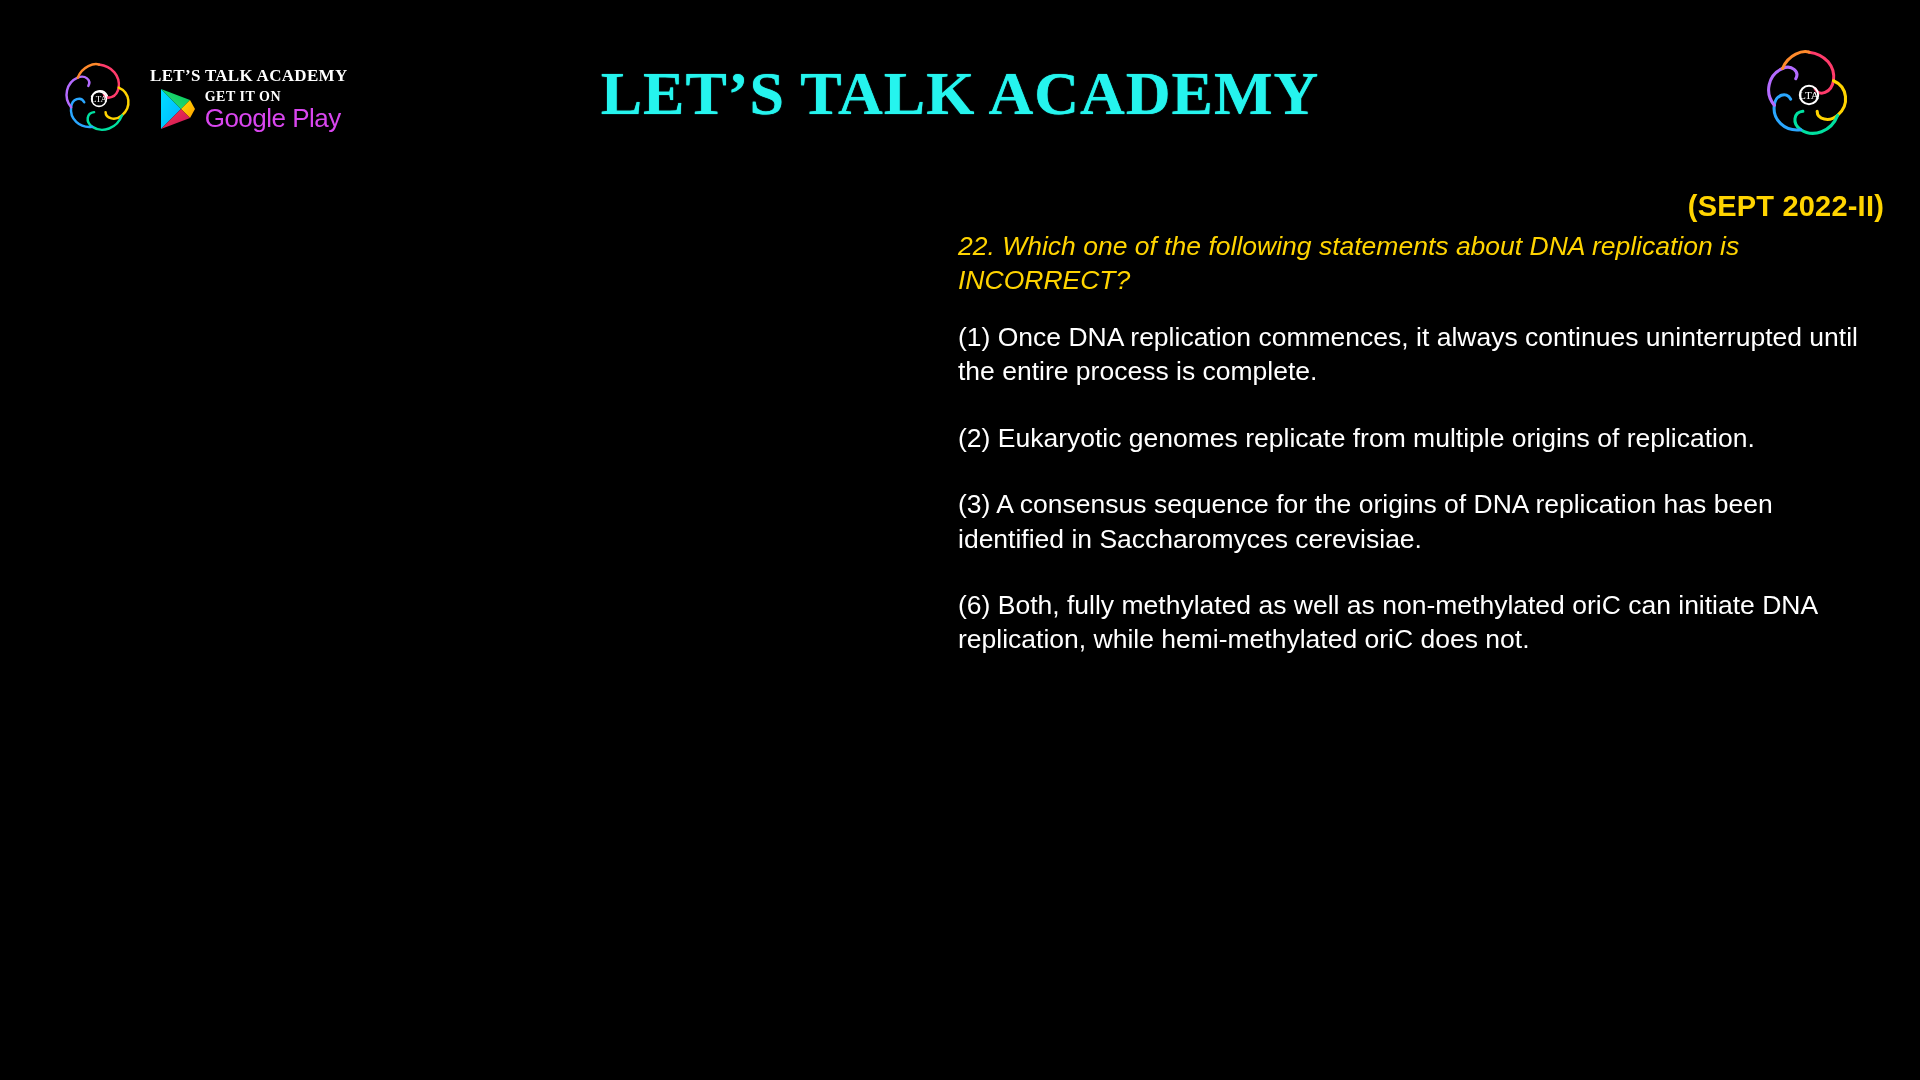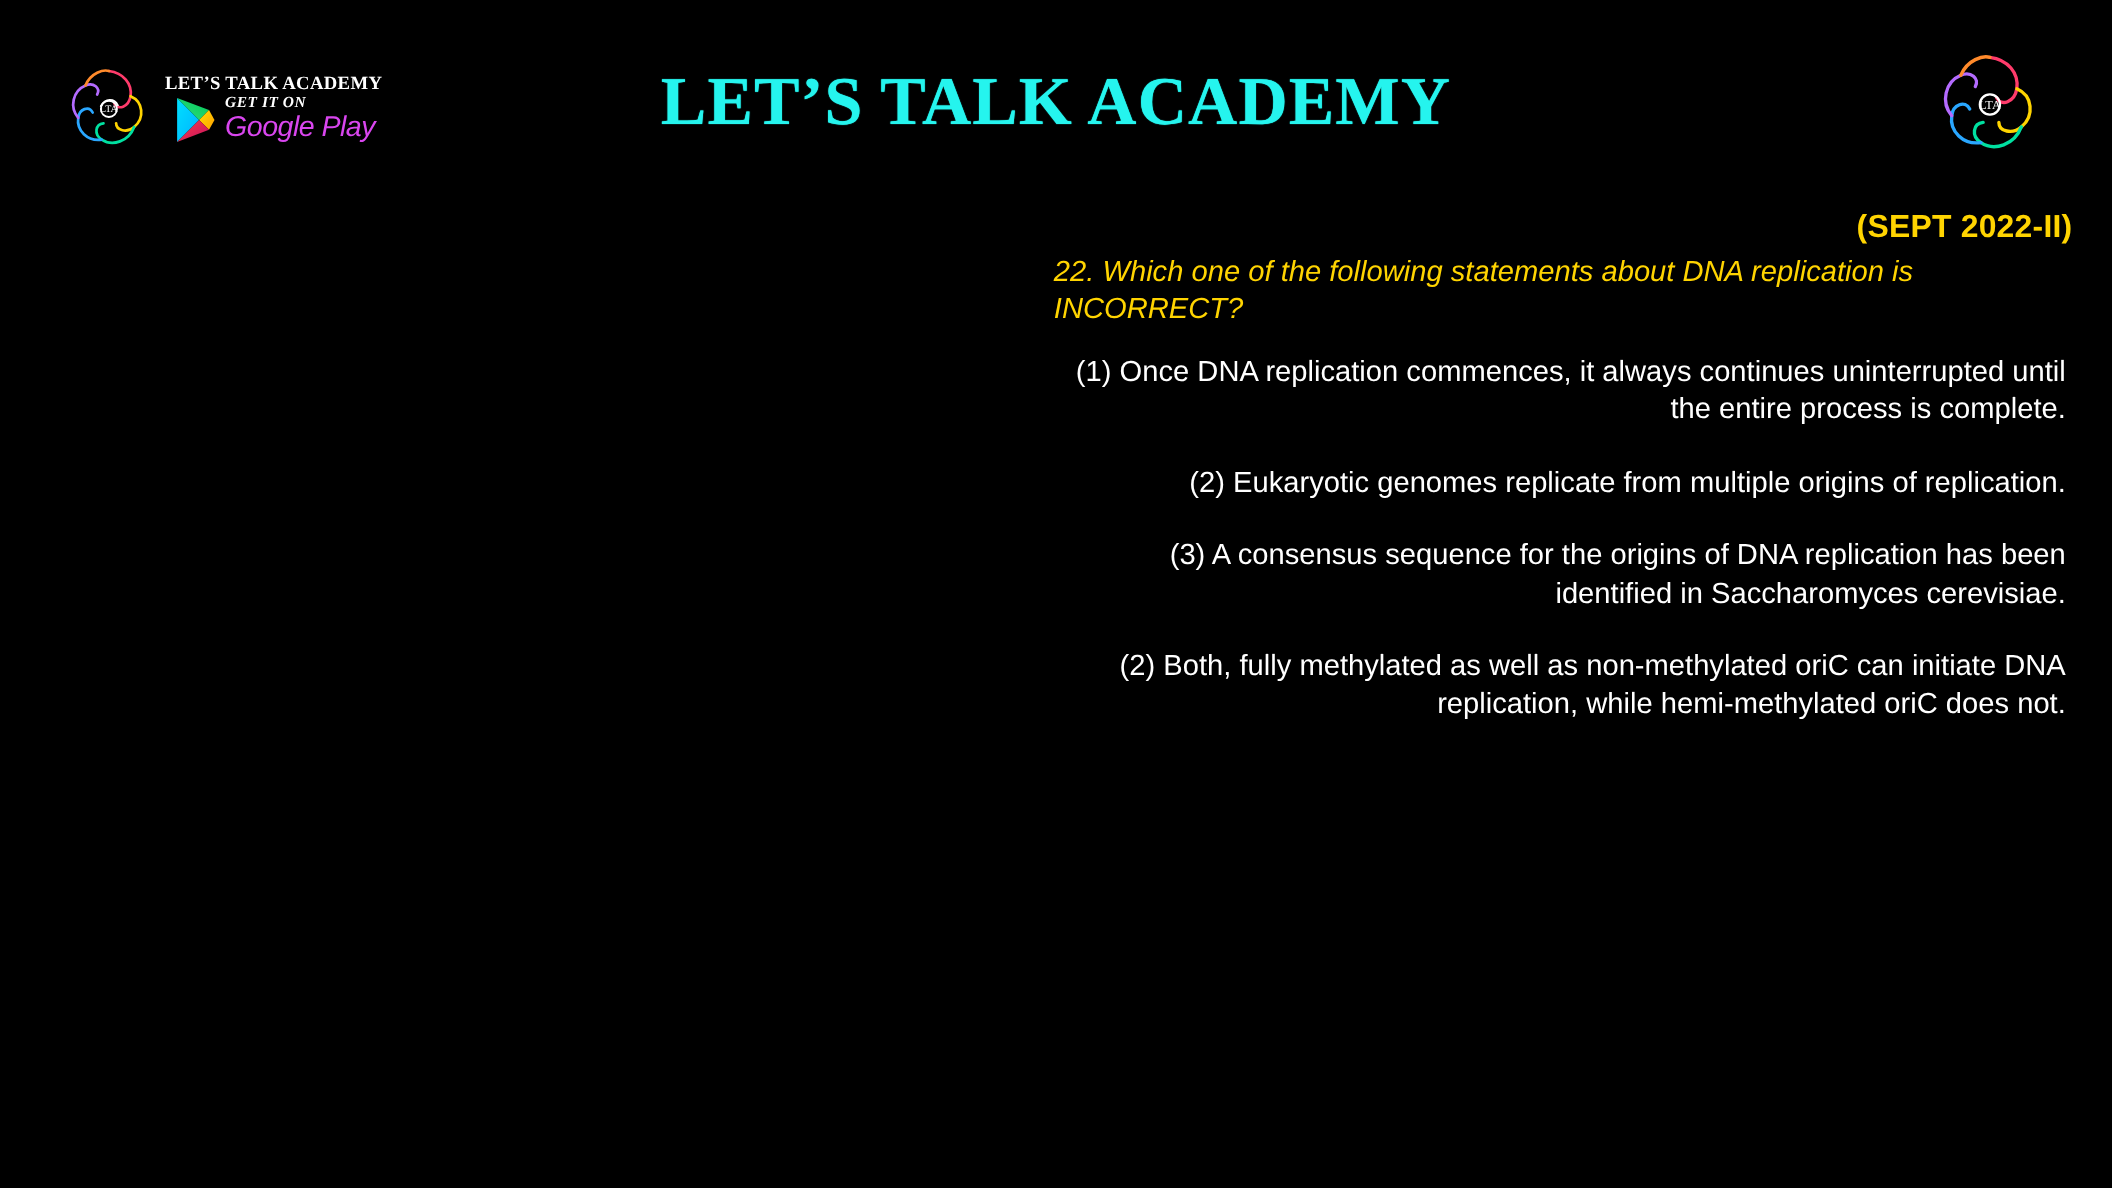--- a/index.html
+++ b/index.html
@@ -46,23 +46,22 @@
   .gplay-academy-name {
     font-family: "Liberation Serif", serif;
     font-weight: bold;
     color: #ffffff;
     font-size: 17px;
     letter-spacing: 0.3px;
     margin-bottom: 3px;
   }
   .gplay-row {
     display: flex;
-    align-items: flex-start;
+    align-items: flex-end;
     gap: 8px;
-    font-style: italic;
   }
   .gplay-triangle {
     width: 40px;
     height: 44px;
     flex: none;
   }
   .gplay-text {
     display: flex;
     flex-direction: column;
     align-items: flex-start;
@@ -130,21 +129,20 @@
     line-height: 1.28;
     margin: 0 0 22px 0;
     font-style: italic;
   }
 
   .option {
     color: #ffffff;
     font-size: 26.5px;
     line-height: 1.30;
     margin: 0 0 32px 0;
-    text-align: right;
   }
   .option:last-child { margin-bottom: 0; }
 
   
   .mol { display: block; }
 </style>
 </head>
 <body>
 
 <div class="slide">
@@ -219,16 +217,16 @@
     </svg>
   </div>
 
   <div class="exam-tag">(SEPT 2022-II)</div>
 
   <div class="qblock">
     <p class="question-text">22. Which one of the following statements about DNA replication is INCORRECT?</p>
     <p class="option">(1) Once DNA replication commences, it always continues uninterrupted until the entire process is complete.</p>
     <p class="option">(2) Eukaryotic genomes replicate from multiple origins of replication.</p>
     <p class="option">(3) A consensus sequence for the origins of DNA replication has been identified in Saccharomyces cerevisiae.</p>
-    <p class="option">(2) Both, fully methylated as well as non-methylated oriC can initiate DNA replication, while hemi-methylated oriC does not.</p>
+    <p class="option">(6) Both, fully methylated as well as non-methylated oriC can initiate DNA replication, while hemi-methylated oriC does not.</p>
   </div>
 
 </div>
 
 </body></html>

